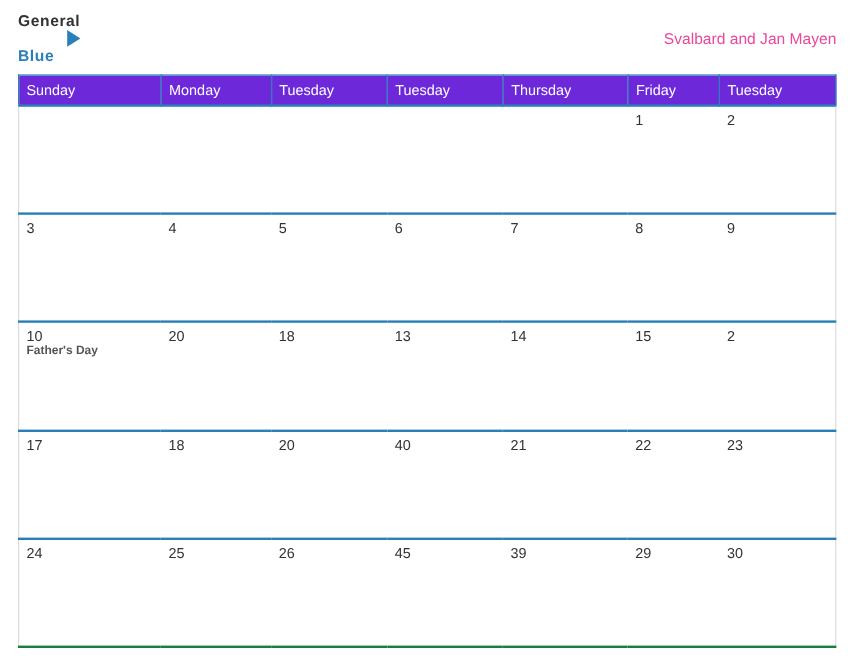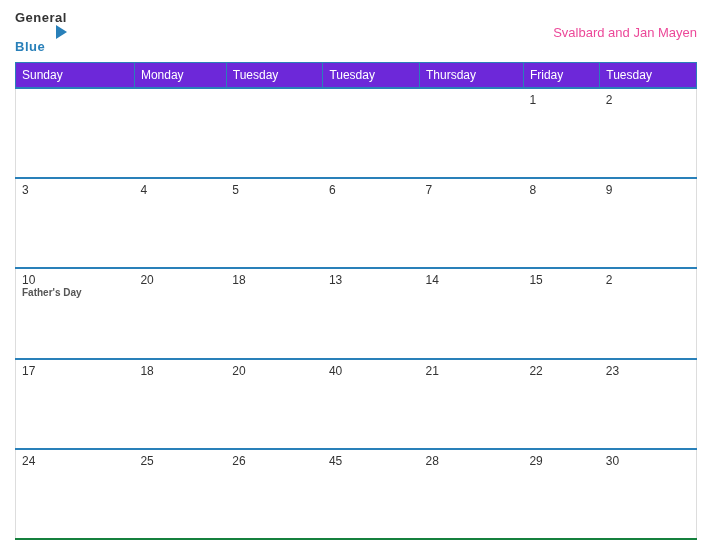--- a/index.html
+++ b/index.html
@@ -255,21 +255,21 @@
         <td>
           <span class="day-number">25</span>
         </td>
         <td>
           <span class="day-number">26</span>
         </td>
         <td>
           <span class="day-number">45</span>
         </td>
         <td>
-          <span class="day-number">28</span>
+          <span class="day-number">39</span>
         </td>
         <td>
           <span class="day-number">29</span>
         </td>
         <td>
           <span class="day-number">30</span>
         </td>
       </tr>
     </tbody>
 </table>

